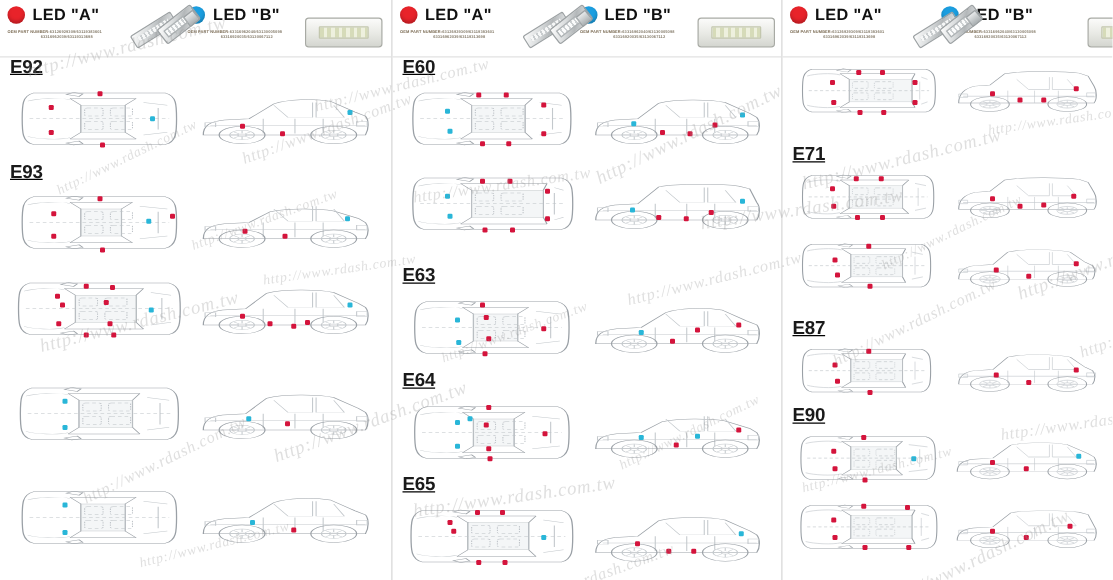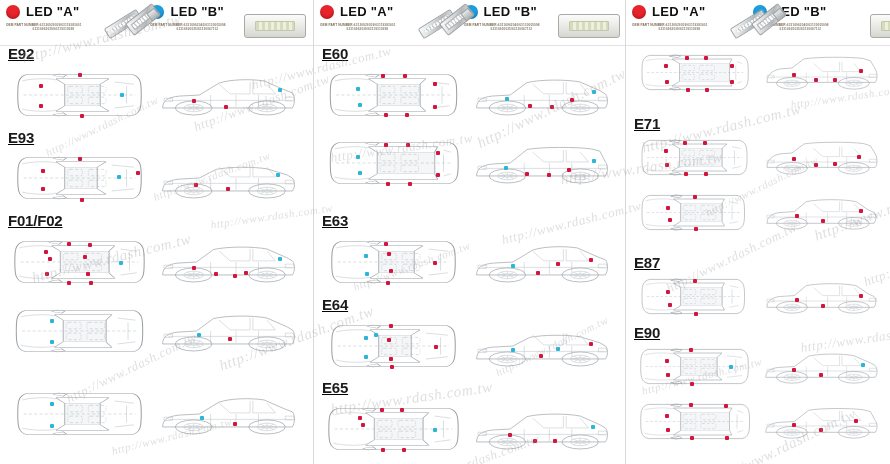--- a/index.html
+++ b/index.html
@@ -320,21 +320,20 @@
                 <path class="ln-lt" d="M 5,56 l 6,0 l 0,6 l -6,0 z"></path>
                 <path class="ln-lt" d="M 91,54 l 6,0 l 0,7 l -6,0 z"></path>
               </svg>
           <span class="dot red" style="left:28%;top:62%"></span>
               <span class="dot red" style="left:50%;top:70%"></span>
               <span class="dot cyan" style="left:86%;top:44%"></span>
         </div>
       </div>
     </div>
     <div class="model-row" style="height:83.6px">
-      <div class="model-label">F01/F02</div>
       <div class="cars" style="height:67.6px">
         <div class="car" style="width:147px;height:54px;margin-left:6px">
           <svg viewBox="0 0 100 100" width="147" height="54" preserveAspectRatio="none">
                 <path class="ln" d="M 12,12 C 6,16 6,30 6,50
      C 6,70 6,84 12,88
      L 88,88 C 94,84 94,70 94,50
      C 94,30 94,16 88,12 Z" fill="#fdfdfd"></path>
                 <path class="ln-lt" d="M 9,24 C 14,20 25,18 31,22"></path>
                 <path class="ln-lt" d="M 9,76 C 14,80 25,82 31,78"></path>
                 <path class="ln" d="M 31,20 L 37,30 L 37,70 L 31,80"></path>

